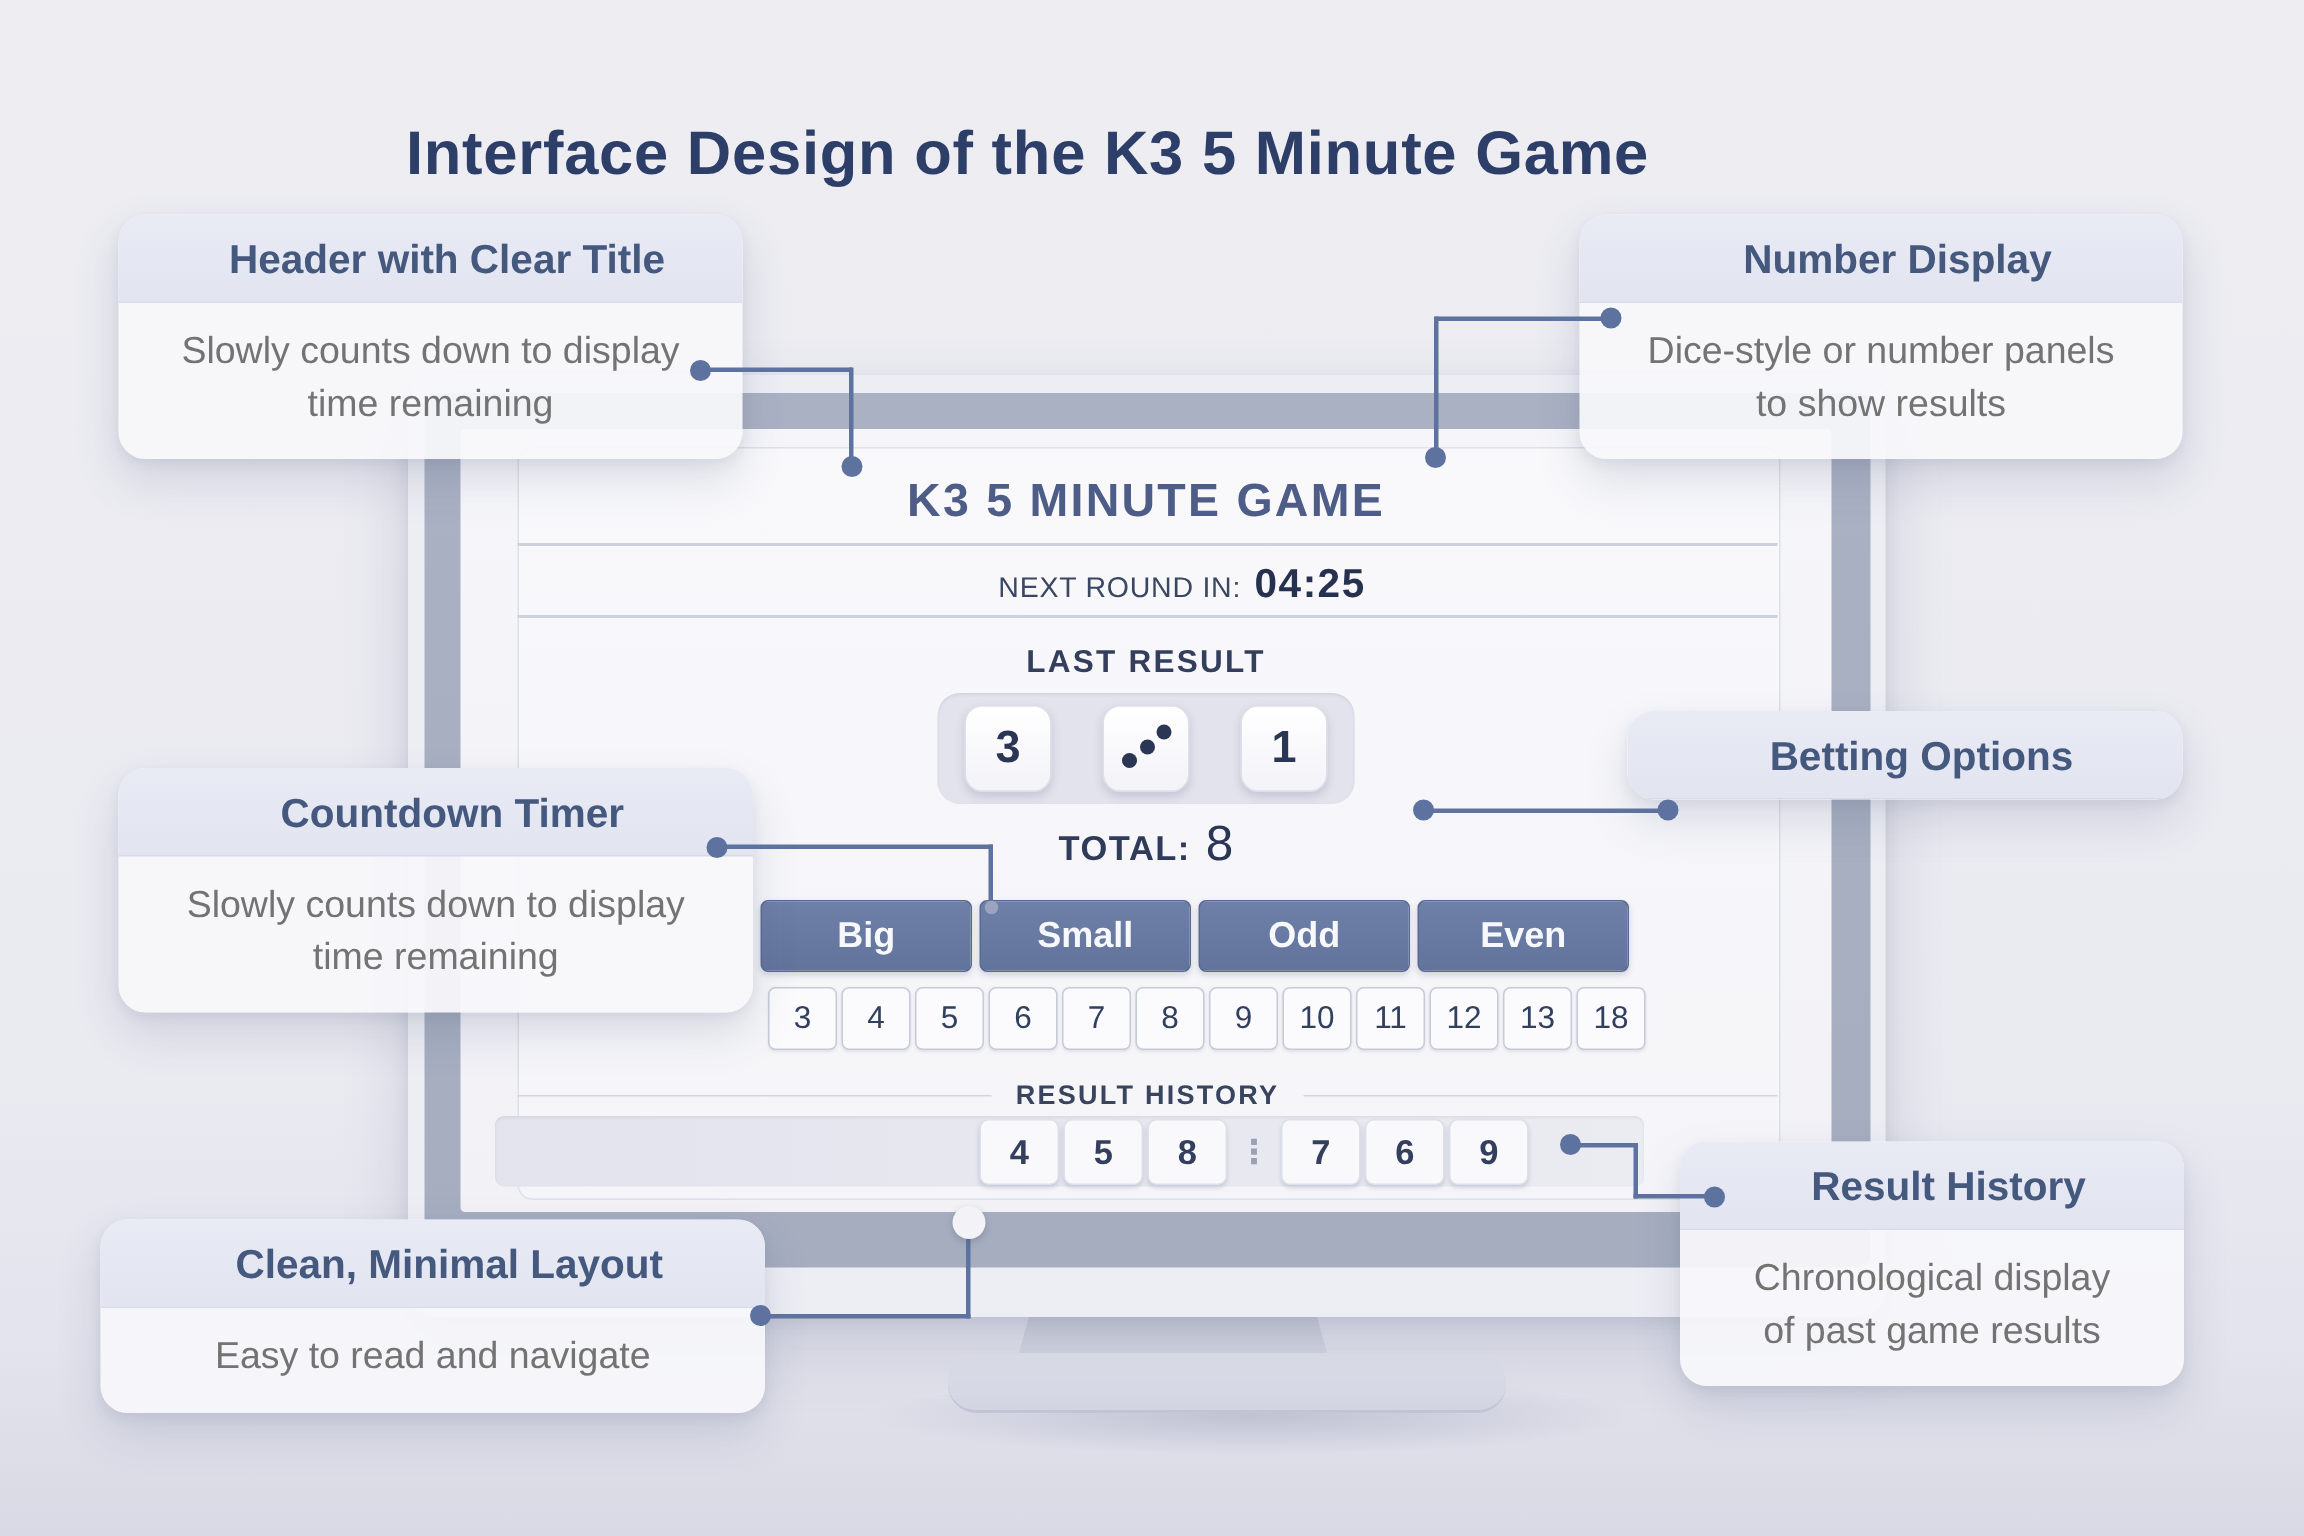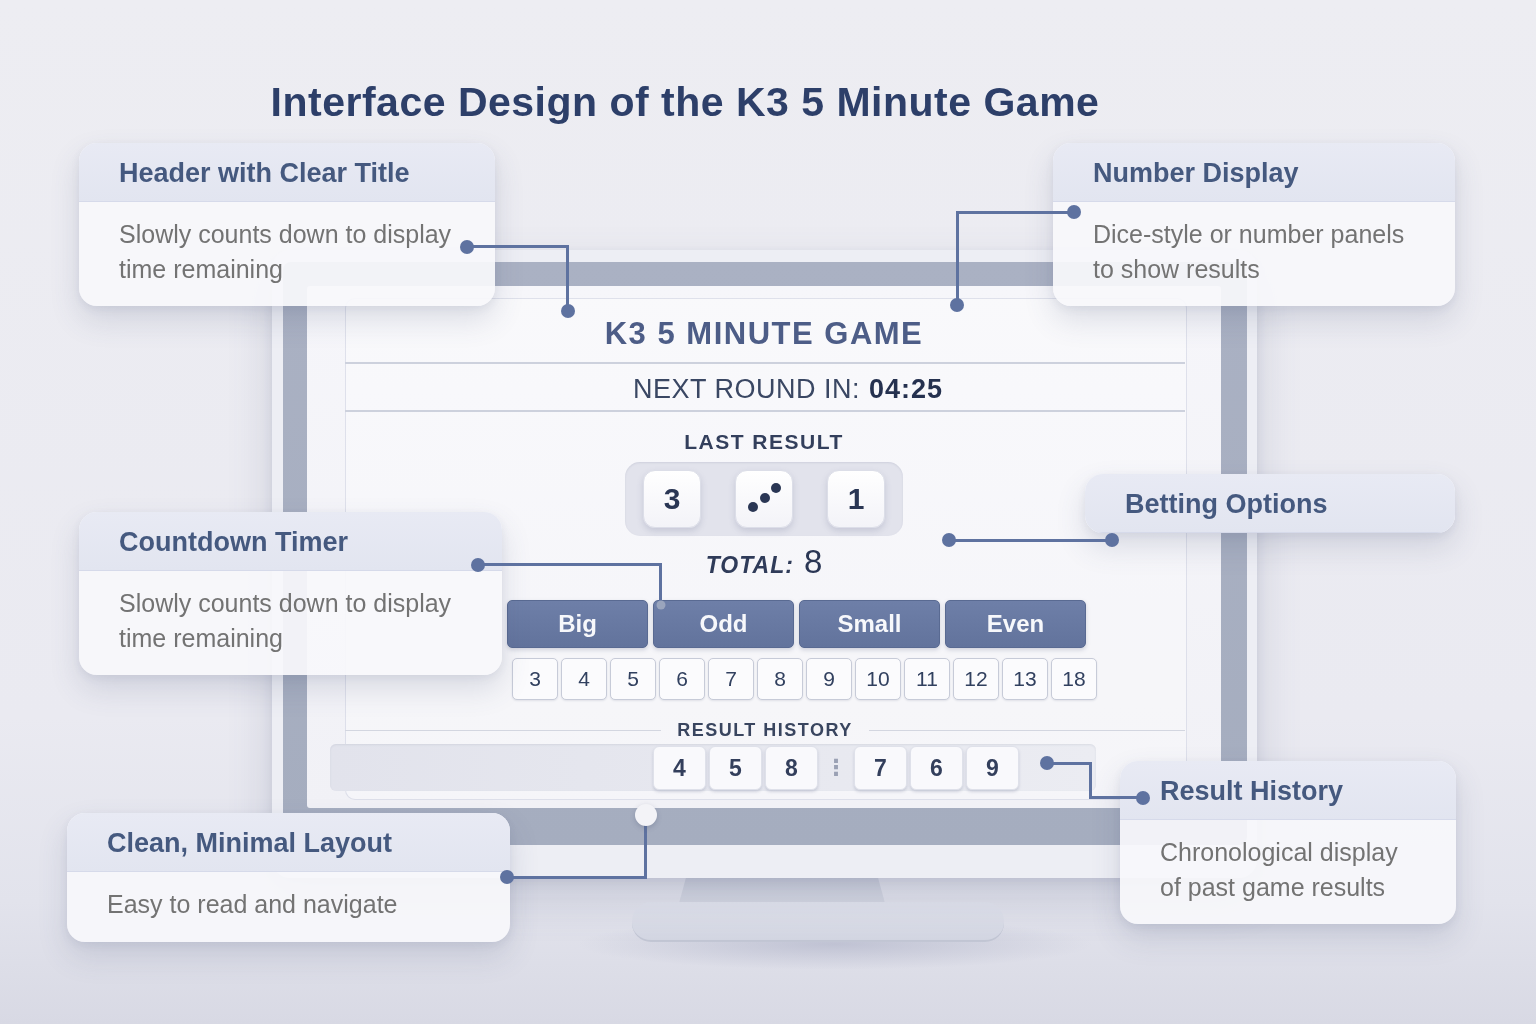--- a/index.html
+++ b/index.html
@@ -33,36 +33,36 @@
     z-index:0;}
 
   
   .sc{position:absolute;z-index:5;}
   .game-title{left:307px;top:316px;width:914px;text-align:center;
     font-size:31px;font-weight:800;color:#4d5d87;letter-spacing:1.5px;}
   .divider{left:345px;width:840px;height:2px;background:#cdd1dd;}
   .d1{top:362px;} .d2{top:410px;}
   .next-round{left:307px;top:374px;width:914px;display:flex;justify-content:center;
     align-items:baseline;gap:9px;}
-  .next-round .lbl{font-size:27px;color:#3a4763;letter-spacing:.5px;margin-left:48px;}
+  .next-round .lbl{font-size:19px;color:#3a4763;letter-spacing:.5px;margin-left:48px;}
   .next-round .time{font-size:27px;font-weight:800;color:#25314f;letter-spacing:1px;}
   .last-result{left:307px;top:430px;width:914px;text-align:center;
     font-size:21px;font-weight:800;color:#333f5c;letter-spacing:1.5px;}
   .dice-tray{left:625px;top:462px;width:278px;height:74px;background:#e2e3ec;
     border-radius:15px;display:flex;align-items:center;justify-content:center;gap:34px;
     box-shadow:inset 0 1px 2px rgba(120,126,155,.18);}
   .die{width:56px;height:56px;border-radius:12px;
     background:linear-gradient(180deg,#ffffff,#f3f3f8);border:1px solid #dcdee8;
     box-shadow:0 3px 6px rgba(100,106,140,.22);display:flex;align-items:center;
     justify-content:center;font-size:30px;font-weight:800;color:#2a3654;position:relative;}
   .pip{position:absolute;width:10px;height:10px;border-radius:50%;background:#2a3654;}
   .pip.p1{left:21%;top:56%;} .pip.p2{left:42%;top:39%;} .pip.p3{left:63%;top:21%;}
   .total{left:307px;top:543px;width:914px;display:flex;justify-content:center;
     align-items:baseline;gap:10px;}
-  .total .lbl{font-size:23px;font-weight:800;color:#2f3b59;letter-spacing:1px;font-style:italic;}
+  .total .lbl{font-size:23px;font-weight:800;color:#2f3b59;letter-spacing:1px;}
   .total .val{font-size:33px;font-weight:500;color:#2a3654;}
   .bet-row{left:507px;top:600px;display:flex;gap:5px;}
   .bet-btn{width:139px;height:46px;border-radius:5px;
     background:linear-gradient(180deg,#6e7fa8 0%,#62739c 100%);
     border:1px solid #596a92;display:flex;align-items:center;justify-content:center;
     font-size:24px;font-weight:800;color:#f7f8fb;cursor:pointer;
     box-shadow:0 2px 4px rgba(90,98,130,.25);}
   .grid-row{left:512px;top:658px;display:flex;gap:3px;}
   .num-cell{width:44px;height:40px;border-radius:5px;background:#fbfbfd;
     border:1px solid #c7cbd8;display:flex;align-items:center;justify-content:center;
@@ -76,21 +76,21 @@
   .history-row{left:653px;top:746px;display:flex;gap:3px;align-items:center;}
   .hist-cell{width:51px;height:42px;border-radius:6px;background:#f9f9fc;
     border:1px solid #dfe1ea;display:flex;align-items:center;justify-content:center;
     font-size:23px;font-weight:600;color:#333f5c;box-shadow:0 2px 3px rgba(120,126,155,.28);}
   .hist-sep{width:30px;height:42px;display:flex;align-items:center;justify-content:center;
     font-size:22px;color:#9aa1b4;background:none;border:none;box-shadow:none;}
 
   
   .callout{position:absolute;border-radius:18px;background:rgba(247,247,251,.93);
     box-shadow:0 14px 30px rgba(70,80,120,.16),0 3px 8px rgba(70,80,120,.08);
-    overflow:hidden;z-index:7;}
+    overflow:hidden;z-index:7;text-align:center;}
   .callout .hd{padding:15px 18px 12px 40px;
     background:linear-gradient(180deg,#e8eaf4 0%,#e2e5f0 100%);
     border-bottom:1px solid #d6daea;font-size:27px;font-weight:800;color:#45597f;}
   .callout .bd{padding:15px 40px 20px 40px;font-size:25px;color:#737373;line-height:1.38;border-radius:16px;}
 
   
   .cn{position:absolute;background:#5e72a0;z-index:8;}
   .cn.h{height:3px;} .cn.v{width:3px;}
   .cdot{position:absolute;width:14px;height:14px;border-radius:50%;background:#5e72a0;
     transform:translate(-50%,-50%);z-index:8;}
@@ -132,22 +132,22 @@
     <div class="die">1</div>
   </div>
 
   <div class="sc total">
     <span class="lbl">TOTAL:</span>
     <span class="val">8</span>
   </div>
 
   <div class="sc bet-row">
     <div class="bet-btn">Big</div>
+    <div class="bet-btn">Small</div>
     <div class="bet-btn">Odd</div>
-    <div class="bet-btn">Small</div>
     <div class="bet-btn">Even</div>
   </div>
 
   <div class="sc grid-row">
     <div class="num-cell">3</div>
     <div class="num-cell">4</div>
     <div class="num-cell">5</div>
     <div class="num-cell">6</div>
     <div class="num-cell">7</div>
     <div class="num-cell">8</div>

